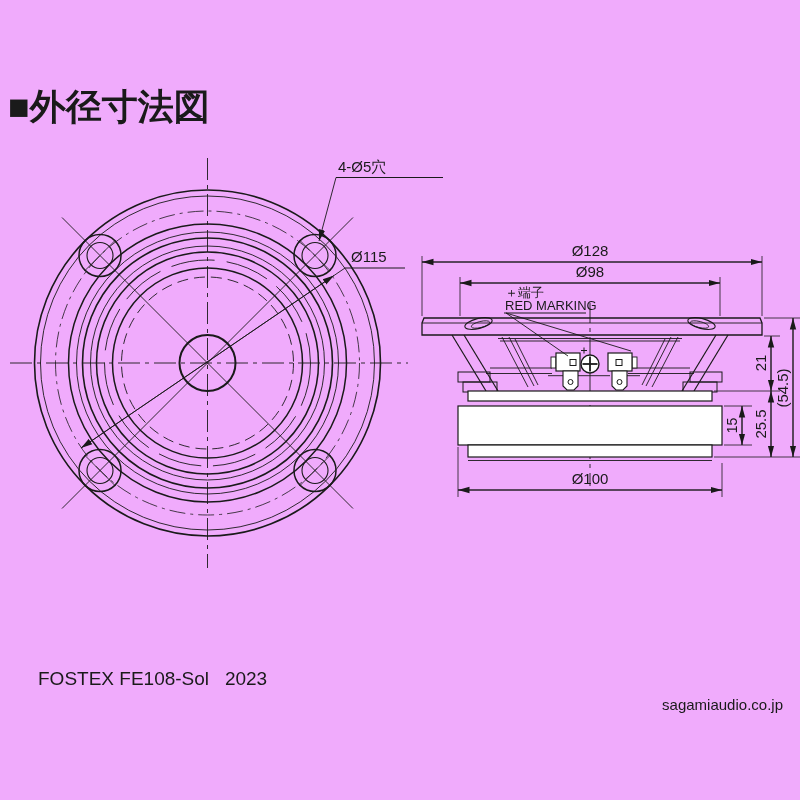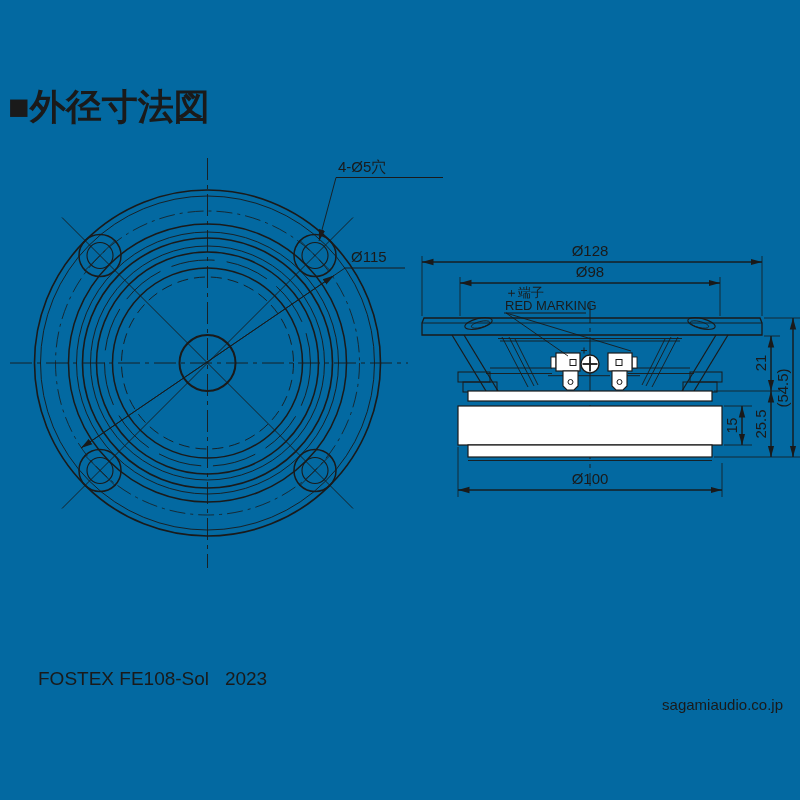--- a/index.html
+++ b/index.html
@@ -1,16 +1,16 @@
 <!DOCTYPE html>
 <html><head>
 <meta charset="utf-8">
 <style>
   html,body{margin:0;padding:0;background:#ffffff;}
-  .page{position:relative;width:800px;height:800px;background:#0369a1;overflow:hidden;
+  .page{position:relative;width:800px;height:800px;background:#f0abfc;overflow:hidden;
         font-family:"Liberation Sans","DejaVu Sans",sans-serif;}
   svg text{white-space:pre;fill:#1a1a1a;font-family:"Liberation Sans","DejaVu Sans",sans-serif;}
   svg .ln{stroke:#1a1a1a;fill:none;}
   svg .fw{fill:#ffffff;stroke:#1a1a1a;}
 </style>
 </head>
 <body>
 
 <div class="page">
 <svg width="800" height="800" viewBox="0 0 800 800">

